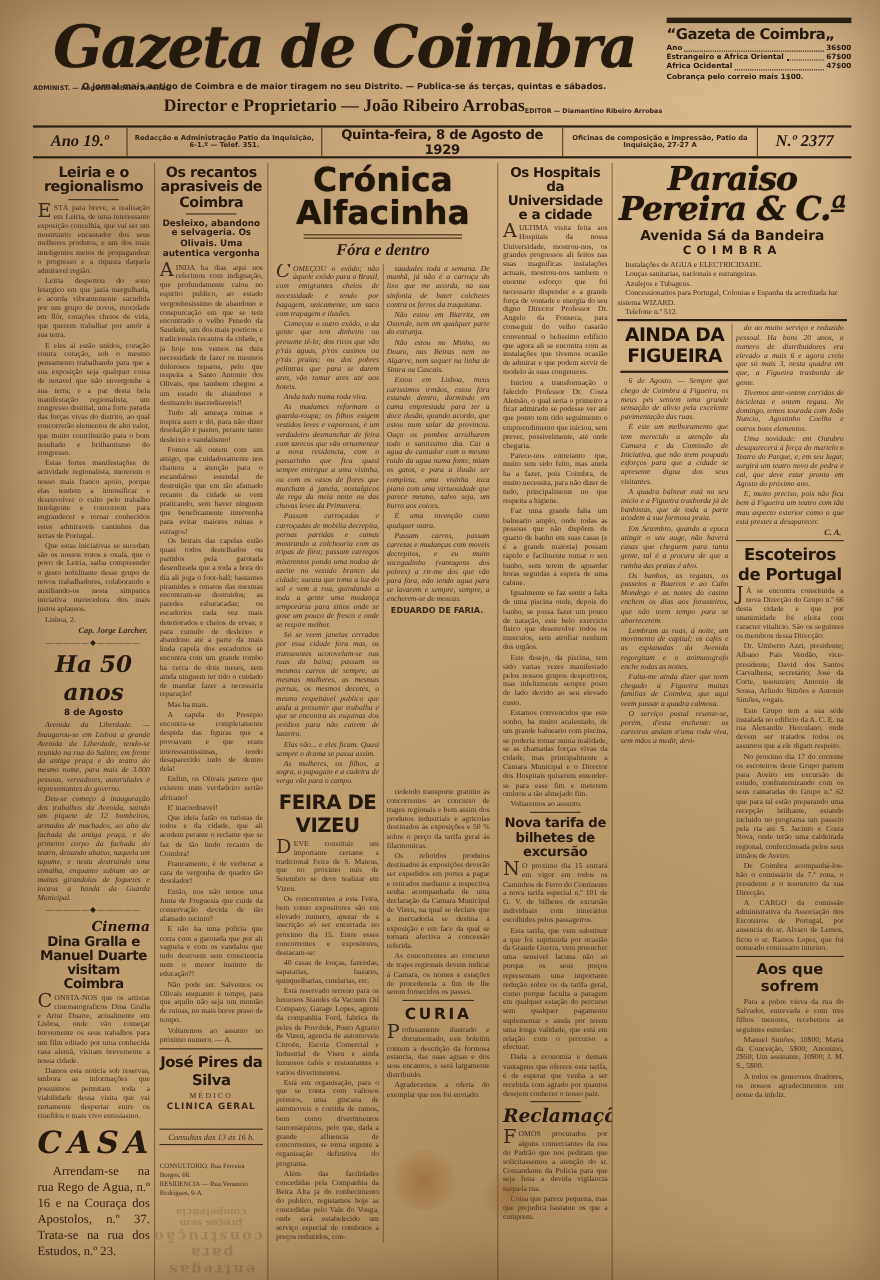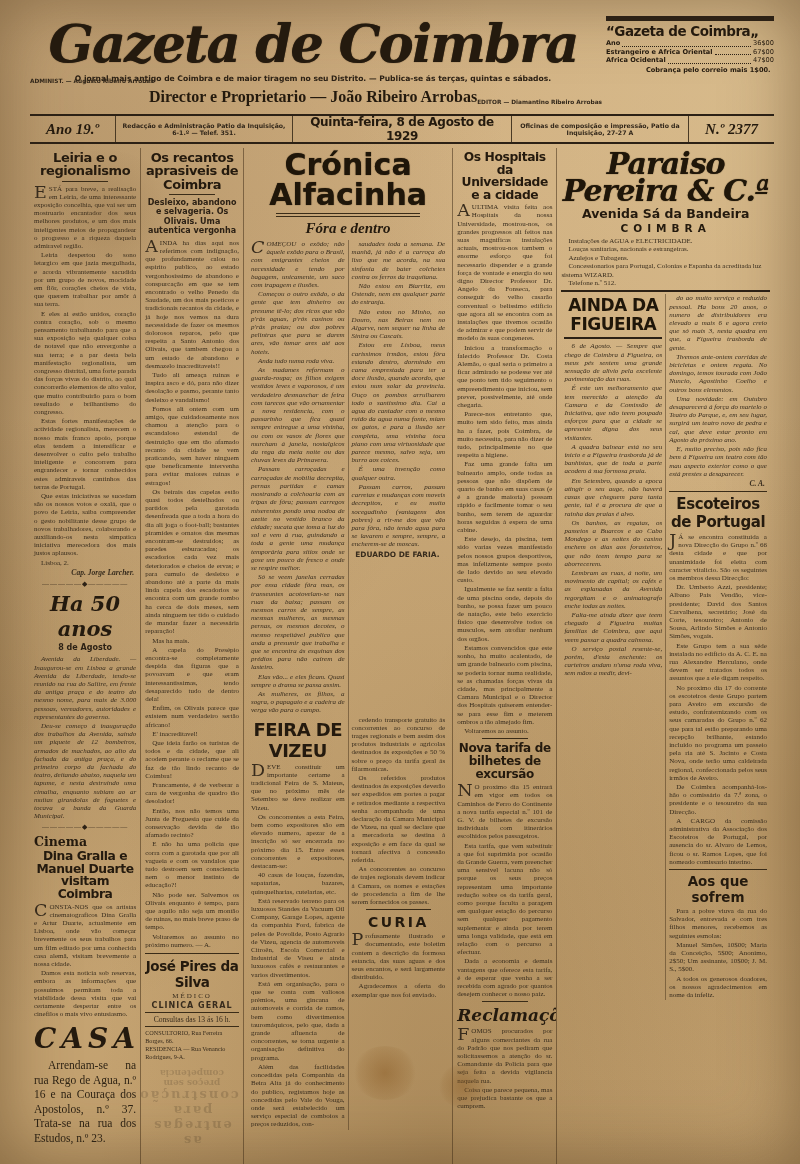--- a/index.html
+++ b/index.html
@@ -33,22 +33,22 @@
   .director-row{position:relative;margin-top:5px;font-size:16px;color:#241a0e;}
   .director{font-family:"Liberation Serif",serif;font-weight:bold;}
   .editor{position:absolute;right:-6px;bottom:1px;font-family:"DejaVu Sans",sans-serif;font-weight:bold;font-size:5.8px;color:#32271a;}
   .admin{position:absolute;left:0;bottom:26px;font-family:"DejaVu Sans",sans-serif;font-weight:bold;font-size:5.8px;color:#32271a;}
   .rates{position:absolute;right:0;top:2px;width:168px;font-family:"DejaVu Sans",sans-serif;color:#241a0e;}
   .rates-bar{height:5px;background:#2c2115;margin-bottom:3px;}
   .rates-title{font-weight:bold;font-size:13.5px;letter-spacing:-0.5px;line-height:15px;}
   .rate-row{display:flex;align-items:flex-end;font-weight:bold;font-size:6.6px;line-height:8.5px;}
   .rate-row .lbl{white-space:pre-line;}
   .rate-row .dots{flex:1;border-bottom:1px dotted #2c2115;margin:0 2px 1px;}
-  .rate-row .val{font-weight:normal;}
-  .rates-note{font-weight:bold;font-size:6.6px;line-height:8.5px;margin-top:1px;margin-left:40px;}
+  .rate-row .val{font-weight:bold;}
+  .rates-note{font-weight:bold;font-size:6.6px;line-height:8.5px;margin-top:1px;}
 
   
   .dateline{
     display:flex;align-items:stretch;margin:4px 26px 0 30px;
     border-top:2px solid #2c2115;border-bottom:2px solid #2c2115;height:26px;
   }
   .dl-cell{display:flex;flex-direction:column;justify-content:center;text-align:center;padding:1px 4px;}
   .dl-cell + .dl-cell{border-left:1px solid #4a3a24;}
   .dl-ano,.dl-num{width:11%;font-family:"Liberation Serif",serif;font-style:italic;font-weight:bold;font-size:15px;color:#241a0e;}
   .dl-red,.dl-ofi{width:24%;font-family:"DejaVu Sans",sans-serif;font-size:6.2px;line-height:7.5px;font-weight:bold;color:#32271a;}
@@ -77,33 +77,33 @@
   }
   .sig{font-style:italic;text-align:right;font-size:7.6px;margin:1px 2px 2px 0;font-weight:bold;}
   .sig.center{text-align:center;font-style:normal;font-family:"DejaVu Sans",sans-serif;font-size:7.4px;}
 
   .subhead{font-family:"DejaVu Sans",sans-serif;font-weight:bold;font-size:8px;text-align:center;
     color:#2c2115;line-height:9.5px;margin:2px 0 3px;}
 
   
   .h-ha50{font-family:"DejaVu Serif",serif;font-style:italic;font-weight:bold;font-size:21px;
     text-align:center;margin:2px 0;color:#241a0e;}
-  .kicker-cinema{font-family:"DejaVu Serif",serif;font-weight:bold;font-size:12.5px;
-    text-align:left;margin:2px 0 1px;color:#241a0e;}
+  .kicker-cinema{font-family:"DejaVu Serif",serif;font-style:italic;font-weight:bold;font-size:12.5px;
+    text-align:right;margin:2px 0 1px;color:#241a0e;}
   .casas{margin-top:4px;}
   .h-casas{font-family:"DejaVu Serif",serif;font-style:italic;font-weight:bold;font-size:28px;
     letter-spacing:5px;text-align:center;margin:2px 0 3px;color:#241a0e;}
   .casas-text{font-size:11.5px;line-height:14.5px;text-align:justify;text-indent:14px;margin:0;color:#2e2314;}
 
   
   .medico{border-top:1px solid #3a2c18;margin-top:4px;padding-top:3px;text-align:center;}
   .medico-name{font-family:"DejaVu Sans",sans-serif;font-weight:bold;font-size:13.5px;margin:1px 0 2px;color:#241a0e;letter-spacing:-0.4px;}
   .medico-role{font-size:7px;letter-spacing:2px;margin:1px 0;}
   .medico-spec{font-family:"DejaVu Sans",sans-serif;font-weight:bold;font-size:8px;letter-spacing:1px;margin:1px 0;}
-  .medico-hours{font-size:7.6px;margin:2px 0;border-top:1px solid #3a2c18;border-bottom:1px solid #3a2c18;padding:2px 0;text-align:center;}
+  .medico-hours{font-style:italic;font-size:7.6px;margin:16px 0;border-top:1px solid #3a2c18;border-bottom:1px solid #3a2c18;padding:2px 0;text-align:center;}
   .medico-line{font-size:6.2px;line-height:7.6px;text-align:left;margin:1px 0;}
   .ghost{transform:rotate(180deg);opacity:.17;text-align:center;font-family:"DejaVu Serif",serif;
     font-weight:bold;margin-top:8px;color:#241a0e;filter:blur(.3px);}
   .ghost .g1{font-size:13px;letter-spacing:2px;}
   .ghost .g2{font-size:9px;}
 
   
   .h-cronica{font-family:"DejaVu Sans",sans-serif;font-weight:bold;font-size:30px;line-height:30px;
     text-align:center;letter-spacing:0px;margin:0 0 1px;color:#1f1609;text-shadow:0 0 1px rgba(35,24,10,.9);}
   .h-fora{font-family:"Liberation Serif",serif;font-style:italic;font-weight:bold;font-size:15px;
@@ -317,22 +317,22 @@
     </section>
 
     <section class="col c4">
       <article>
         <h3 class="h-col h-12">Os Hospitais da Universidade e a cidade</h3>
         <div class="art-body dc">
             <p>A ULTIMA visita feita aos Hospitais da nossa Universidade, mostrou-nos, os grandes progressos ali feitos nas suas magnificas instalações actuais, mostrou-nos tambem o enorme esforço que foi necessario dispender e a grande força de vontade e energia do seu digno Director Professor Dr. Angelo da Fonseca, para conseguir do velho casarão conventual o belissimo edificio que agora ali se encontra com as instalações que tivemos ocasião de admirar e que podem servir de modelo ás suas congeneres.</p>
             <p>Iniciou a transformação o falecido Professor Dr. Costa Alemão, o qual seria o primeiro a ficar admirado se podesse ver até que ponto tem tido seguimento o empreendimento que iniciou, sem prever, possivelmente, até onde chegaria.</p>
             <p>Parece-nos entretanto que, muito tem sido feito, mas ainda ha a fazer, pois Coimbra, de muito necessita, para não dizer de tudo, principalmente no que respeita a higiene.</p>
             <p>Faz uma grande falta um balneario amplo, onde todas as pessoas que não dispõem de quarto de banho em suas casas (e é a grande maioria) possam rápido e facilmente tomar o seu banho, sem terem de aguardar horas seguidas á espera de uma cabine.</p>
+            <p>Igualmente se faz sentir a falta de uma piscina onde, depois do banho, se possa fazer um pouco de natação, este belo exercicio fisico que desenvolve todos os musculos, sem atrofiar nenhum dos orgãos.</p>
             <p>Este desejo, da piscina, tem sido varias vezes manifestado pelos nossos grupos desportivos, mas infelizmente sempre posto de lado devido ao seu elevado custo.</p>
-            <p>Igualmente se faz sentir a falta de uma piscina onde, depois do banho, se possa fazer um pouco de natação, este belo exercicio fisico que desenvolve todos os musculos, sem atrofiar nenhum dos orgãos.</p>
             <p>Estamos convencidos que este sonho, ha muito acalentado, de um grande balneario com piscina, se poderia tornar numa realidade, se as chamadas forças vivas da cidade, mas principalmente a Camara Municipal e o Director dos Hospitais quiserem entender-se para esse fim e meterem ombros a tão almejado fim.</p>
             <p>Voltaremos ao assunto.</p>
           </div>
       </article>
       <hr class="rule w40">
       <section>
         <h3 class="h-tarifa">Nova tarifa de bilhetes de excursão</h3>
         <div class="art-body dc">
             <p>NO proximo dia 15 entrará em vigor em todos os Caminhos de Ferro do Continente a nova tarifa especial n.º 101 de G. V. de bilhetes de excursão individuais com itinerários escolhidos pelos passageiros.</p>
             <p>Esta tarifa, que vem substituir a que foi suprimida por ocasião da Grande Guerra, vem preencher uma sensivel lacuna não só porque os seus preços representam uma importante redução sobre os da tarifa geral, como porque faculta a paragem em qualquer estação do percurso sem qualquer pagamento suplementar e ainda por terem uma longa validade, que está em relação com o percurso a efectuar.</p>

